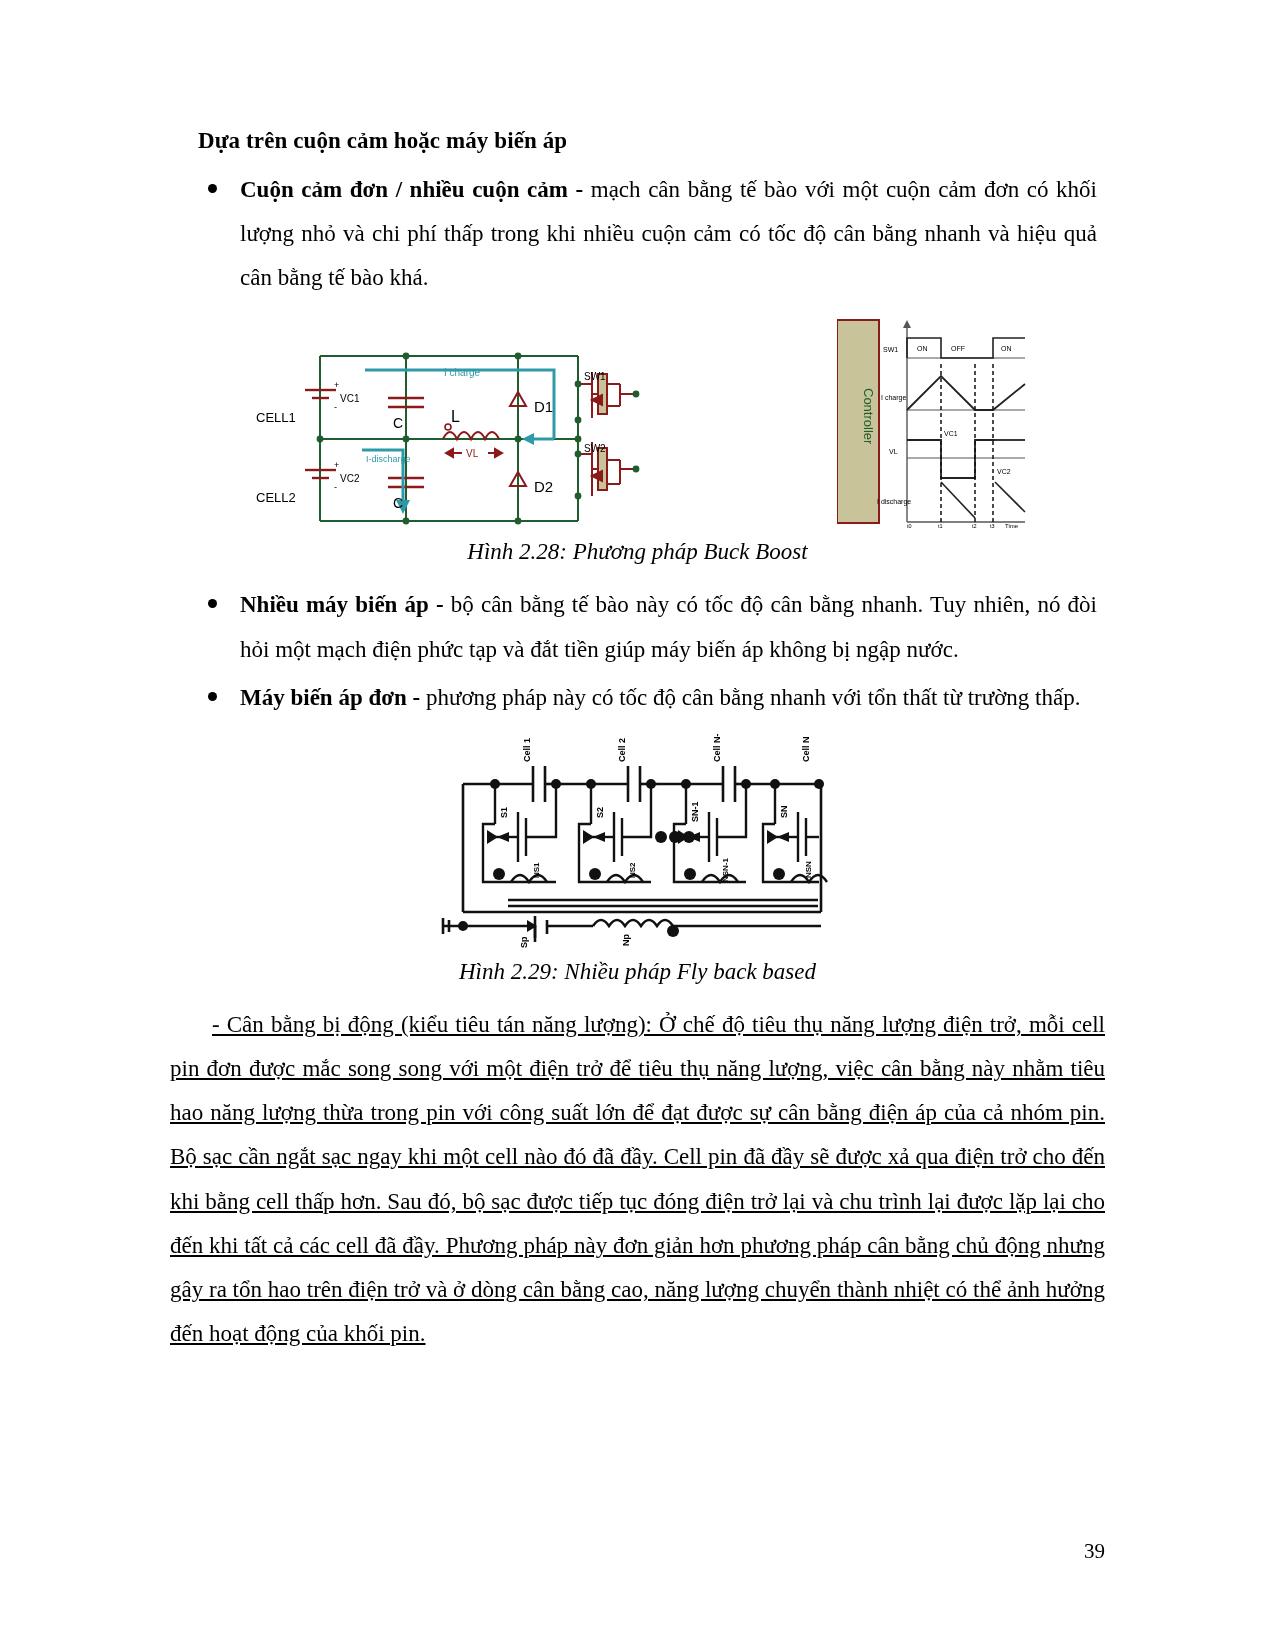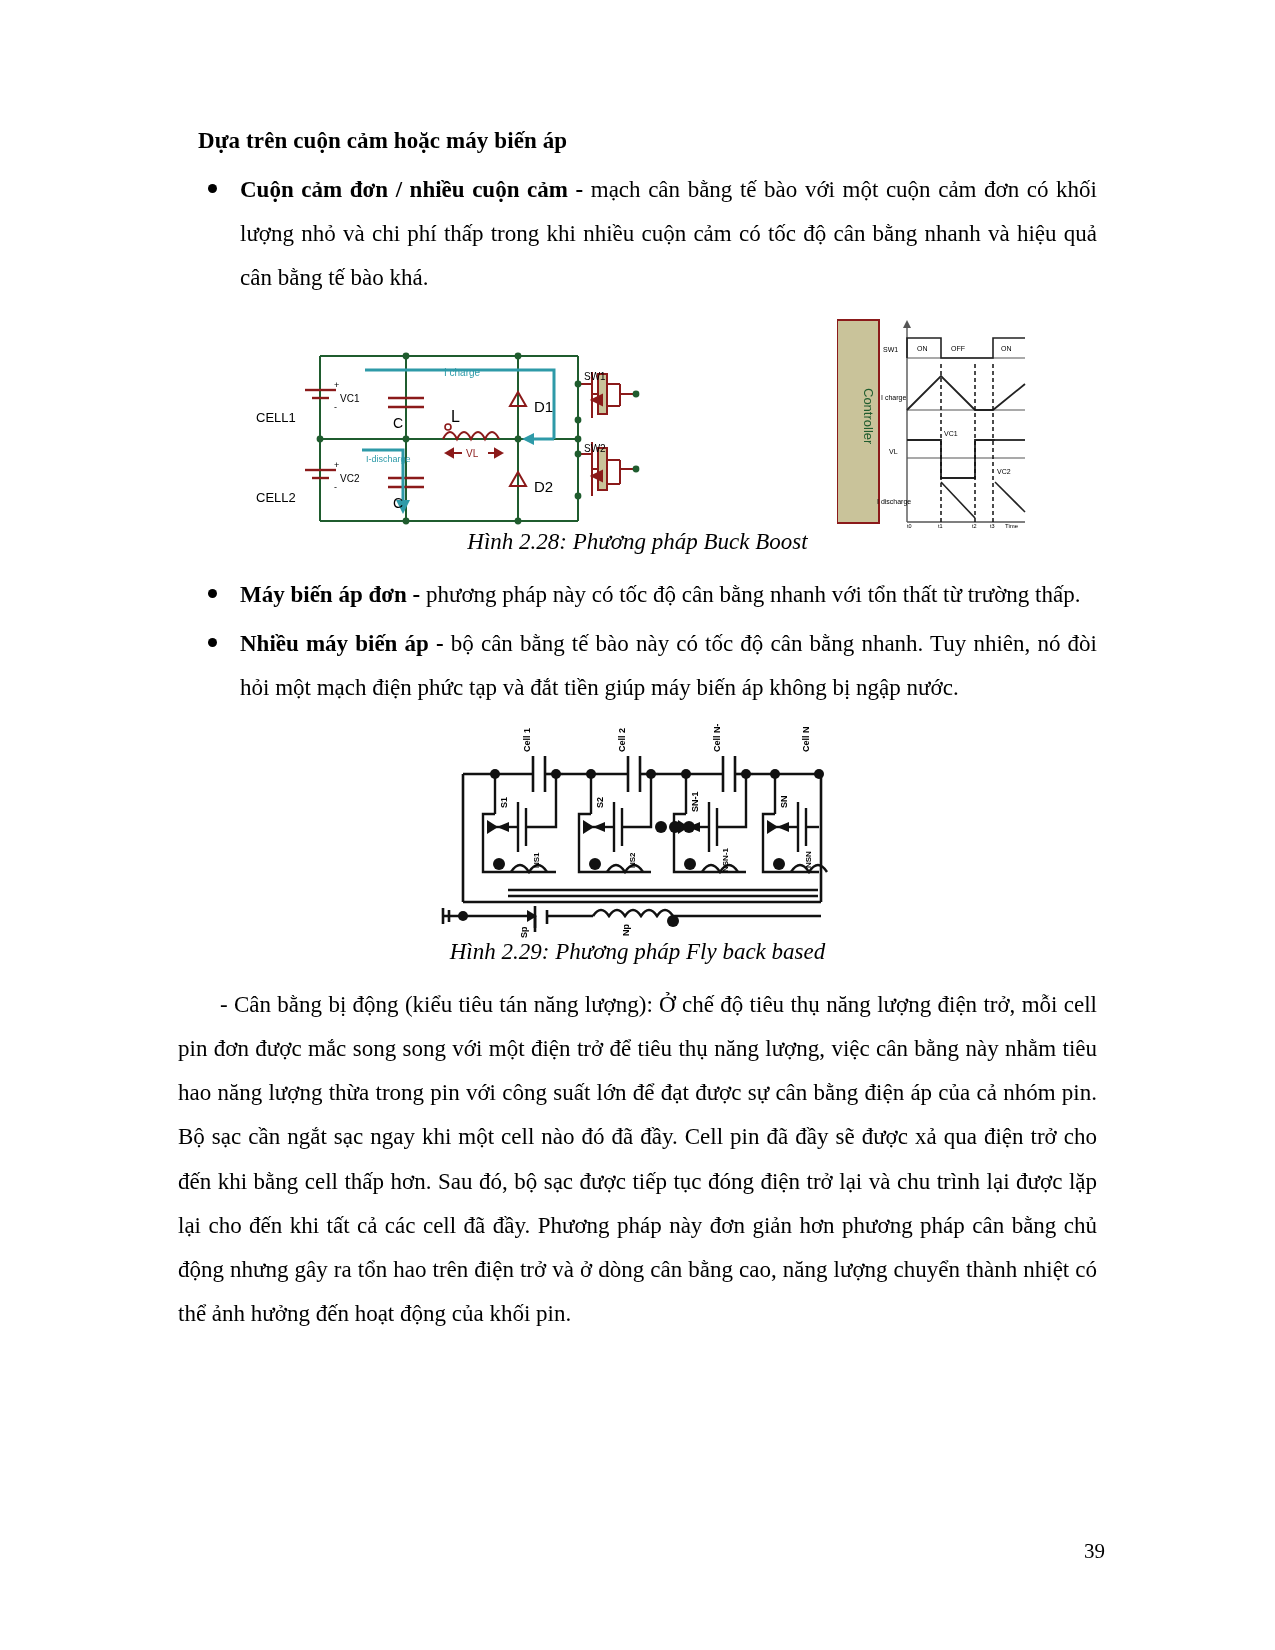--- a/index.html
+++ b/index.html
@@ -41,28 +41,29 @@
     border-radius:50%;
     background:#000;
   }
   ul.bullets li b { font-weight:bold; }
 
   .figure { text-align:center; margin:14px 0 0 0; }
   .fig-caption {
     text-align:center;
     font-style:italic;
     font-size:23px;
-    margin:0 0 18px 0;
+    margin:10px 0 18px 0;
   }
   p.body {
     font-size:23px;
     line-height:1.92;
     text-align:justify;
-    margin:8px;
+    margin:0;
     text-indent:42px;
+    text-decoration:underline;
   }
   .page-number {
     position:absolute;
     right:170px; bottom:86px;
     font-size:21px;
   }
   svg { display:block; margin:0 auto; }
   .fig1-wrap { display:flex; justify-content:center; align-items:flex-start; gap:34px; }
 </style>
 </head>
@@ -258,25 +259,25 @@
         <text x="168" y="214" font-family="Liberation Sans, sans-serif" font-size="6" fill="#000">Time</text>
       </svg>
     </div>
   </div>
 
   <div class="fig-caption">Hình 2.28: Phương pháp Buck Boost</div>
 
   <ul class="bullets">
     <li>
       <span class="dot"></span>
-      <b>Máy biến áp đơn -</b><span> phương pháp này có tốc độ cân bằng nhanh với tổn thất từ trường thấp.</span>
+      <b>Nhiều máy biến áp -</b><span> bộ cân bằng tế bào này có tốc độ cân bằng nhanh. Tuy nhiên, nó đòi hỏi một mạch điện phức tạp và đắt tiền giúp máy biến áp không bị ngập nước.</span>
     </li>
     <li>
       <span class="dot"></span>
-      <b>Nhiều máy biến áp -</b><span> bộ cân bằng tế bào này có tốc độ cân bằng nhanh. Tuy nhiên, nó đòi hỏi một mạch điện phức tạp và đắt tiền giúp máy biến áp không bị ngập nước.</span>
+      <b>Máy biến áp đơn -</b><span> phương pháp này có tốc độ cân bằng nhanh với tổn thất từ trường thấp.</span>
     </li>
   </ul>
 
   <div class="figure">
     <svg width="430" height="215" viewBox="0 0 430 215">
       <g stroke="#111" stroke-width="2.6" fill="none">
 
         <path d="M40 50 H110"></path>
           <path d="M140 50 H205"></path>
         <path d="M235 50 H300"></path>
@@ -409,18 +410,18 @@
       <text transform="translate(116,144) rotate(-90)" font-family="Liberation Sans, sans-serif" font-size="8" font-weight="bold">NS1</text>
       <text transform="translate(212,144) rotate(-90)" font-family="Liberation Sans, sans-serif" font-size="8" font-weight="bold">NS2</text>
       <text transform="translate(305,148) rotate(-90)" font-family="Liberation Sans, sans-serif" font-size="8" font-weight="bold">NSN-1</text>
       <text transform="translate(388,144) rotate(-90)" font-family="Liberation Sans, sans-serif" font-size="8" font-weight="bold">NSN</text>
 
       <text transform="translate(104,214) rotate(-90)" font-family="Liberation Sans, sans-serif" font-size="9" font-weight="bold">Sp</text>
       <text transform="translate(206,212) rotate(-90)" font-family="Liberation Sans, sans-serif" font-size="9" font-weight="bold">Np</text>
     </svg>
   </div>
 
-  <div class="fig-caption">Hình 2.29: Phương pháp Fly back based</div>
+  <div class="fig-caption">Hình 2.29: Nhiều pháp Fly back based</div>
 
   <p class="body">- Cân bằng bị động (kiểu tiêu tán năng lượng): Ở chế độ tiêu thụ năng lượng điện trở, mỗi cell pin đơn được mắc song song với một điện trở để tiêu thụ năng lượng, việc cân bằng này nhằm tiêu hao năng lượng thừa trong pin với công suất lớn để đạt được sự cân bằng điện áp của cả nhóm pin. Bộ sạc cần ngắt sạc ngay khi một cell nào đó đã đầy. Cell pin đã đầy sẽ được xả qua điện trở cho đến khi bằng cell thấp hơn. Sau đó, bộ sạc được tiếp tục đóng điện trở lại và chu trình lại được lặp lại cho đến khi tất cả các cell đã đầy. Phương pháp này đơn giản hơn phương pháp cân bằng chủ động nhưng gây ra tổn hao trên điện trở và ở dòng cân bằng cao, năng lượng chuyển thành nhiệt có thể ảnh hưởng đến hoạt động của khối pin.</p>
 
   <div class="page-number">39</div>
 </div>
 
 </body></html>

